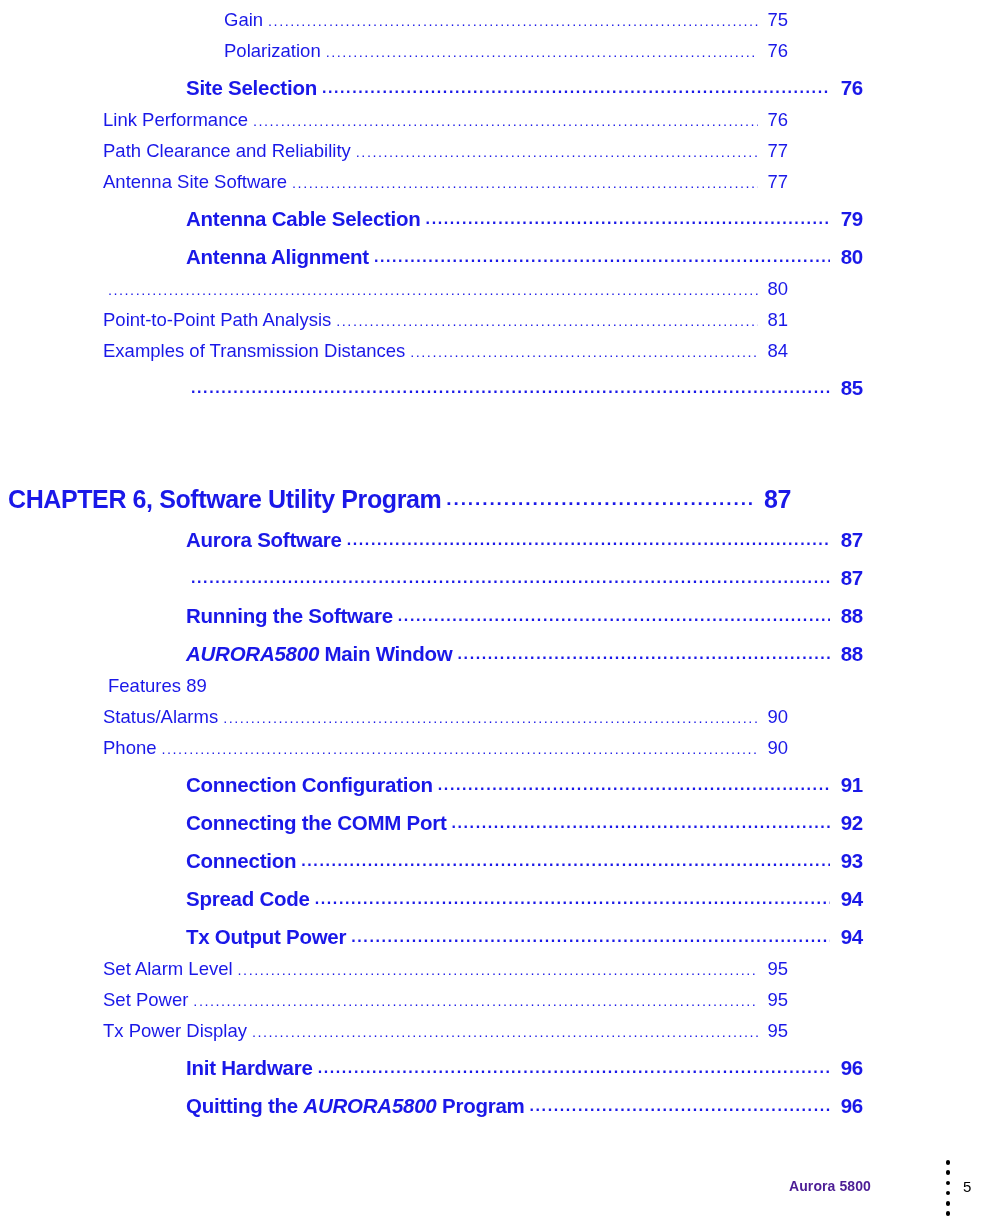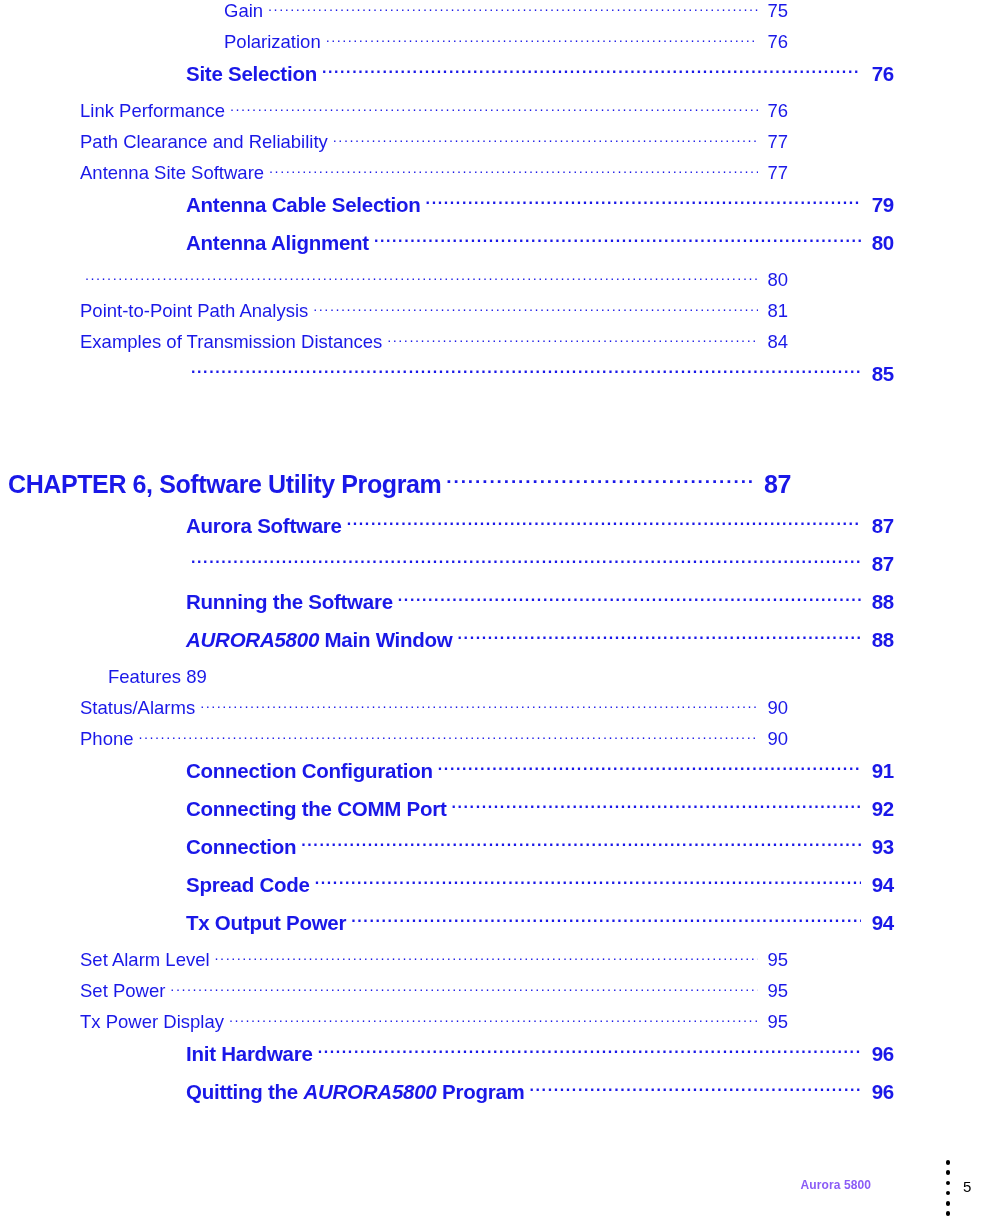--- a/index.html
+++ b/index.html
@@ -19,21 +19,21 @@
   #toc {
     position: absolute;
     left: 0;
     top: 0;
     width: 981px;
   }
 
   
   .row {
     display: flex;
-    align-items: flex-start;
+    align-items: flex-end;
     width: 100%;
     box-sizing: border-box;
     white-space: nowrap;
   }
   .row .title {
     flex: 0 0 auto;
   }
   .row .leader {
     flex: 1 1 auto;
     overflow: hidden;
@@ -54,32 +54,32 @@
     padding-left: 224px;
     padding-right: 193px;
     font-size: 18.5px;
     height: 31px;
   }
   .lvl3 .pageno { width: 26px; }
   .lvl3 .leader { letter-spacing: 1.5px; font-size: 14.5px; }
 
   
   .lvl2 {
-    padding-left: 80px;
+    padding-left: 103px;
     padding-right: 193px;
     font-size: 18.5px;
     height: 31px;
   }
   .lvl2 .pageno { width: 26px; }
   .lvl2 .leader { letter-spacing: 1.5px; font-size: 14.5px; }
 
   
   .lvl1 {
     padding-left: 186px;
-    padding-right: 87px;
+    padding-right: 118px;
     font-size: 20.5px;
     font-weight: bold;
     letter-spacing: -0.25px;
     height: 38px;
   }
   .lvl1 .pageno { width: 29px; font-size: 20.5px; }
   .lvl1 .leader { letter-spacing: 1.6px; font-size: 16px; font-weight: bold; top: -3px; }
 
   
   .chapter {
@@ -109,22 +109,22 @@
     position: absolute;
     left: 0;
     top: 1156px;
     width: 981px;
     height: 64px;
   }
   #footer-label {
     position: absolute;
     right: 110px;
     top: 22px;
-    color: #8b5cf6;
-    font-size: 12px;
+    color: #4c1d95;
+    font-size: 14px;
     font-weight: bold;
     letter-spacing: 0.1px;
     white-space: nowrap;
   }
   #footer-dots {
     position: absolute;
     left: 943px;
     top: 0px;
     width: 10px;
     height: 64px;

